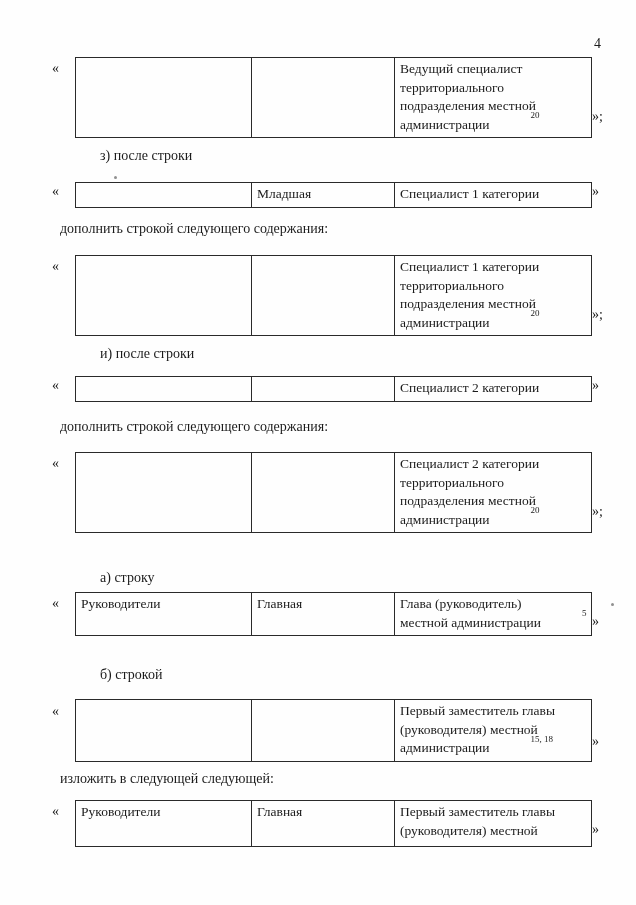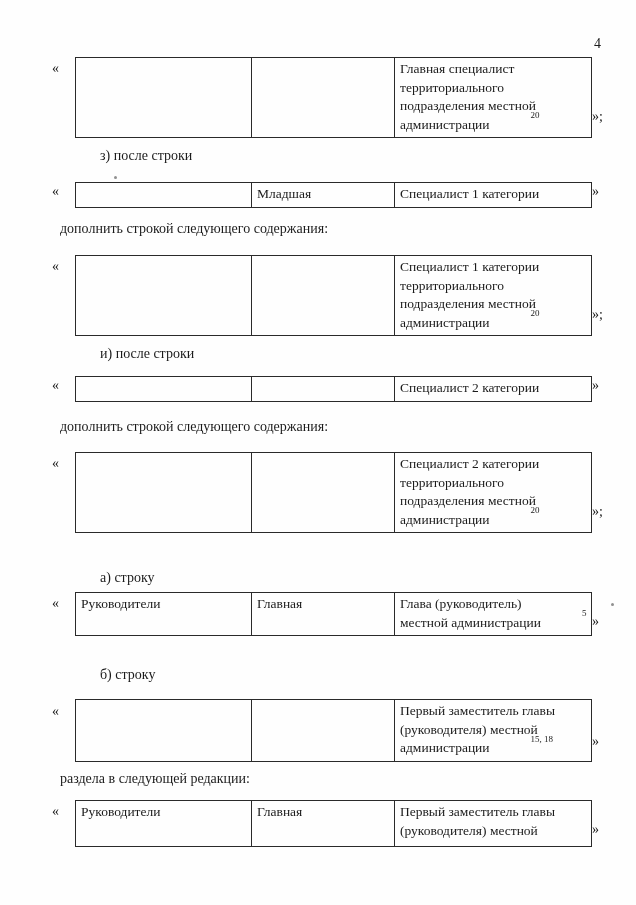--- a/index.html
+++ b/index.html
@@ -61,21 +61,21 @@
 
   <div class="abs pageno" style="left:594px; top:36px;">4</div>
 
   <span class="abs omark" style="left:52px; top:61px;">«</span>
   <table class="doc-table" style="top:57px;">
     <tbody>
         <tr>
       <td class="c1"></td>
       <td class="c2"></td>
       <td class="c3">
-        <div class="ln">Главная специалист</div>
+        <div class="ln">Ведущий специалист</div>
         <div class="ln">территориального</div>
         <div class="ln">подразделения местной</div>
         <div class="ln"><span>администрации</span><sup class="sup">20</sup></div>
       </td>
     </tr>
   </tbody>
     </table>
   <span class="abs cmark" style="left:592px; top:109px;">»;</span>
 
   <div class="abs para" style="left:100px; top:148px;">з) после строки</div>
@@ -162,39 +162,39 @@
         <div class="ln">Глава (руководитель)</div>
         <div class="ln"><span>местной администрации</span><sup class="sup">5</sup></div>
       </td>
     </tr>
   </tbody>
     </table>
   <span class="abs cmark" style="left:592px; top:614px;">»</span>
 
   <div class="abs artifact" style="left:611px; top:603px;"></div>
 
-  <div class="abs para" style="left:100px; top:667px;">б) строку</div>
+  <div class="abs para" style="left:100px; top:667px;">б) строкой</div>
 
   <span class="abs omark" style="left:52px; top:704px;">«</span>
   <table class="doc-table" style="top:699px;">
     <tbody>
         <tr>
       <td class="c1"></td>
       <td class="c2"></td>
       <td class="c3">
         <div class="ln">Первый заместитель главы</div>
         <div class="ln">(руководителя) местной</div>
         <div class="ln"><span>администрации</span><sup class="sup">15, 18</sup></div>
       </td>
     </tr>
   </tbody>
     </table>
   <span class="abs cmark" style="left:592px; top:734px;">»</span>
 
-  <div class="abs para" style="left:60px; top:771px;">раздела в следующей редакции:</div>
+  <div class="abs para" style="left:60px; top:771px;">изложить в следующей следующей:</div>
 
   <span class="abs omark" style="left:52px; top:804px;">«</span>
   <table class="doc-table pb" style="top:800px;">
     <tbody>
         <tr>
       <td class="c1">Руководители</td>
       <td class="c2">Главная</td>
       <td class="c3">
         <div class="ln">Первый заместитель главы</div>
         <div class="ln">(руководителя) местной</div>

